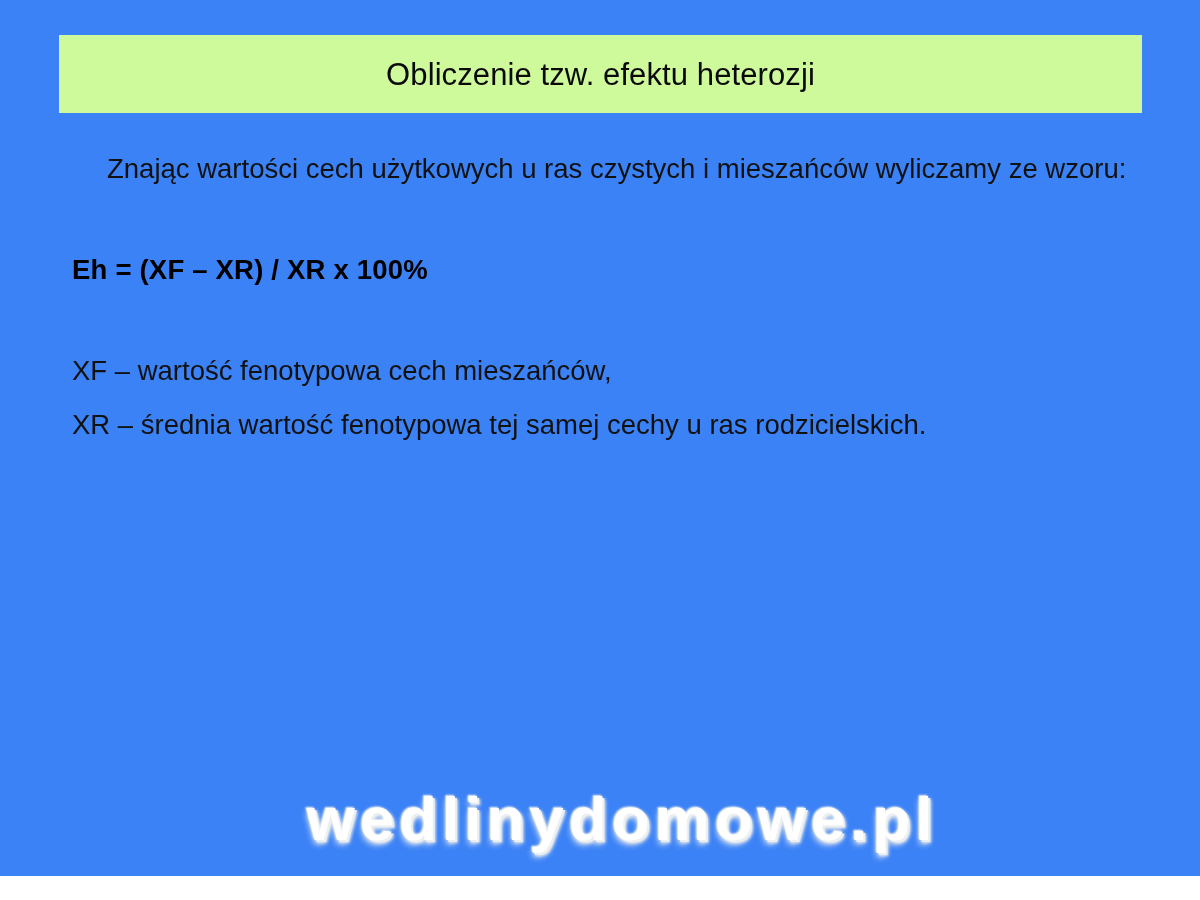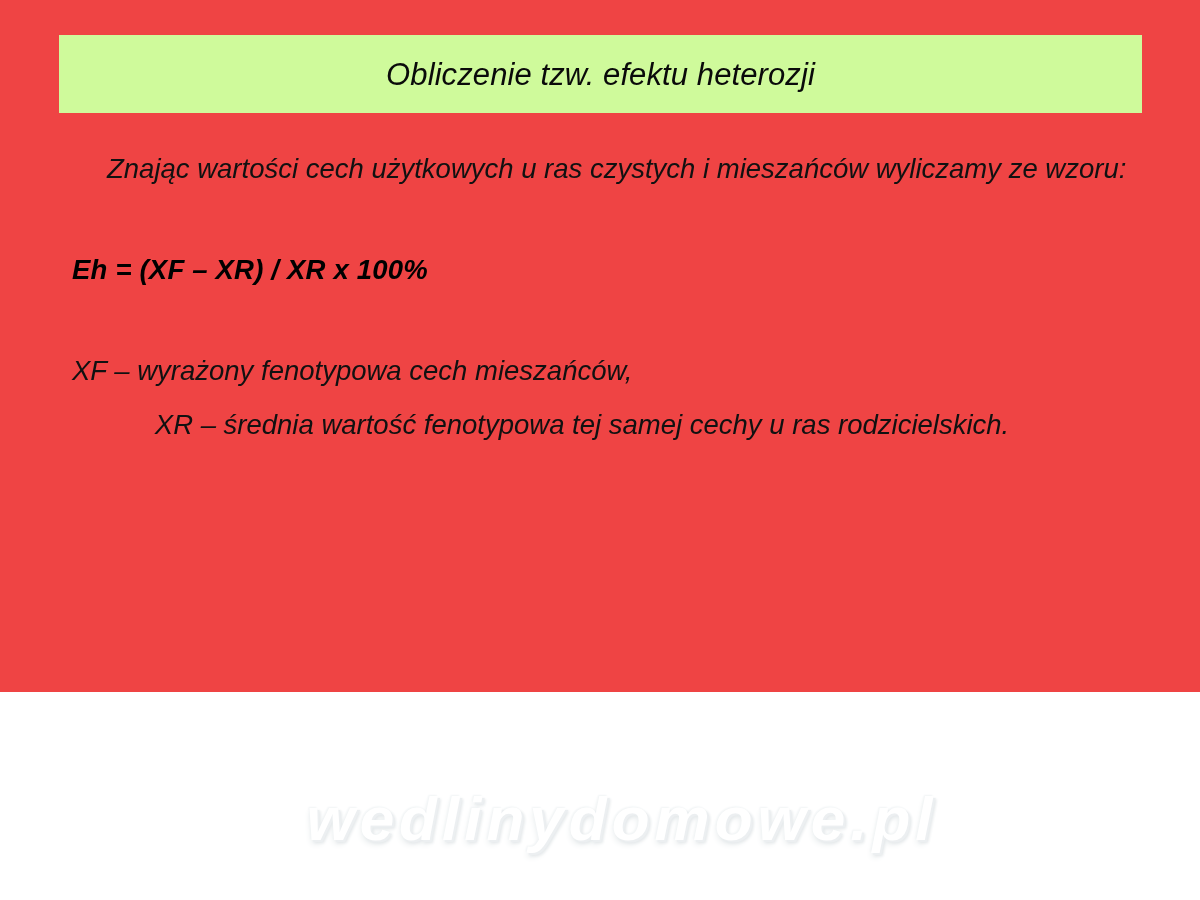--- a/index.html
+++ b/index.html
@@ -13,23 +13,22 @@
     font-family: "Liberation Sans", sans-serif;
     overflow: hidden;
     position: relative;
   }
 
   .slide {
     position: absolute;
     left: 0;
     top: 0;
     width: 1200px;
-    height: 692px;
-    background: #ef4444;
-    font-style: italic;
+    height: 876px;
+    background: #3b82f6;
   }
 
   
   .title-banner {
     position: absolute;
     left: 59px;
     top: 35px;
     width: 1083px;
     height: 78px;
     background: #cffa9b;
@@ -86,21 +85,21 @@
   .spacer-2 { height: 64px; }
 
   .defline {
     font-family: "Liberation Sans", sans-serif;
     font-size: 27.5px;
     font-weight: 400;
     color: #111111;
     line-height: 37px;
     margin-bottom: 17px;
   }
-  .defline:last-child { margin-bottom: 18px; text-align: center; }
+  .defline:last-child { margin-bottom: 18px; }
 
   
   .watermark {
     position: absolute;
     left: 0;
     top: 788px;
     width: 1200px;
     text-align: center;
     font-family: "Liberation Sans", sans-serif;
     font-size: 62px;
@@ -130,21 +129,21 @@
 
     <div class="para para-intro">Znając wartości cech użytkowych u ras czystych i mieszańców wyliczamy ze wzoru:</div>
 
     <div class="spacer-1"></div>
 
     <div class="formula">Eh = (XF – XR) / XR x 100%</div>
 
     <div class="spacer-2"></div>
 
     <div class="deflist">
-      <div class="defline">XF – wyrażony fenotypowa cech mieszańców,</div>
+      <div class="defline">XF – wartość fenotypowa cech mieszańców,</div>
       <div class="defline">XR – średnia wartość fenotypowa tej samej cechy u ras rodzicielskich.</div>
     </div>
 
   </div>
 
   <div class="watermark">wedlinydomowe.pl</div>
 
 </div>
 
 </body></html>

